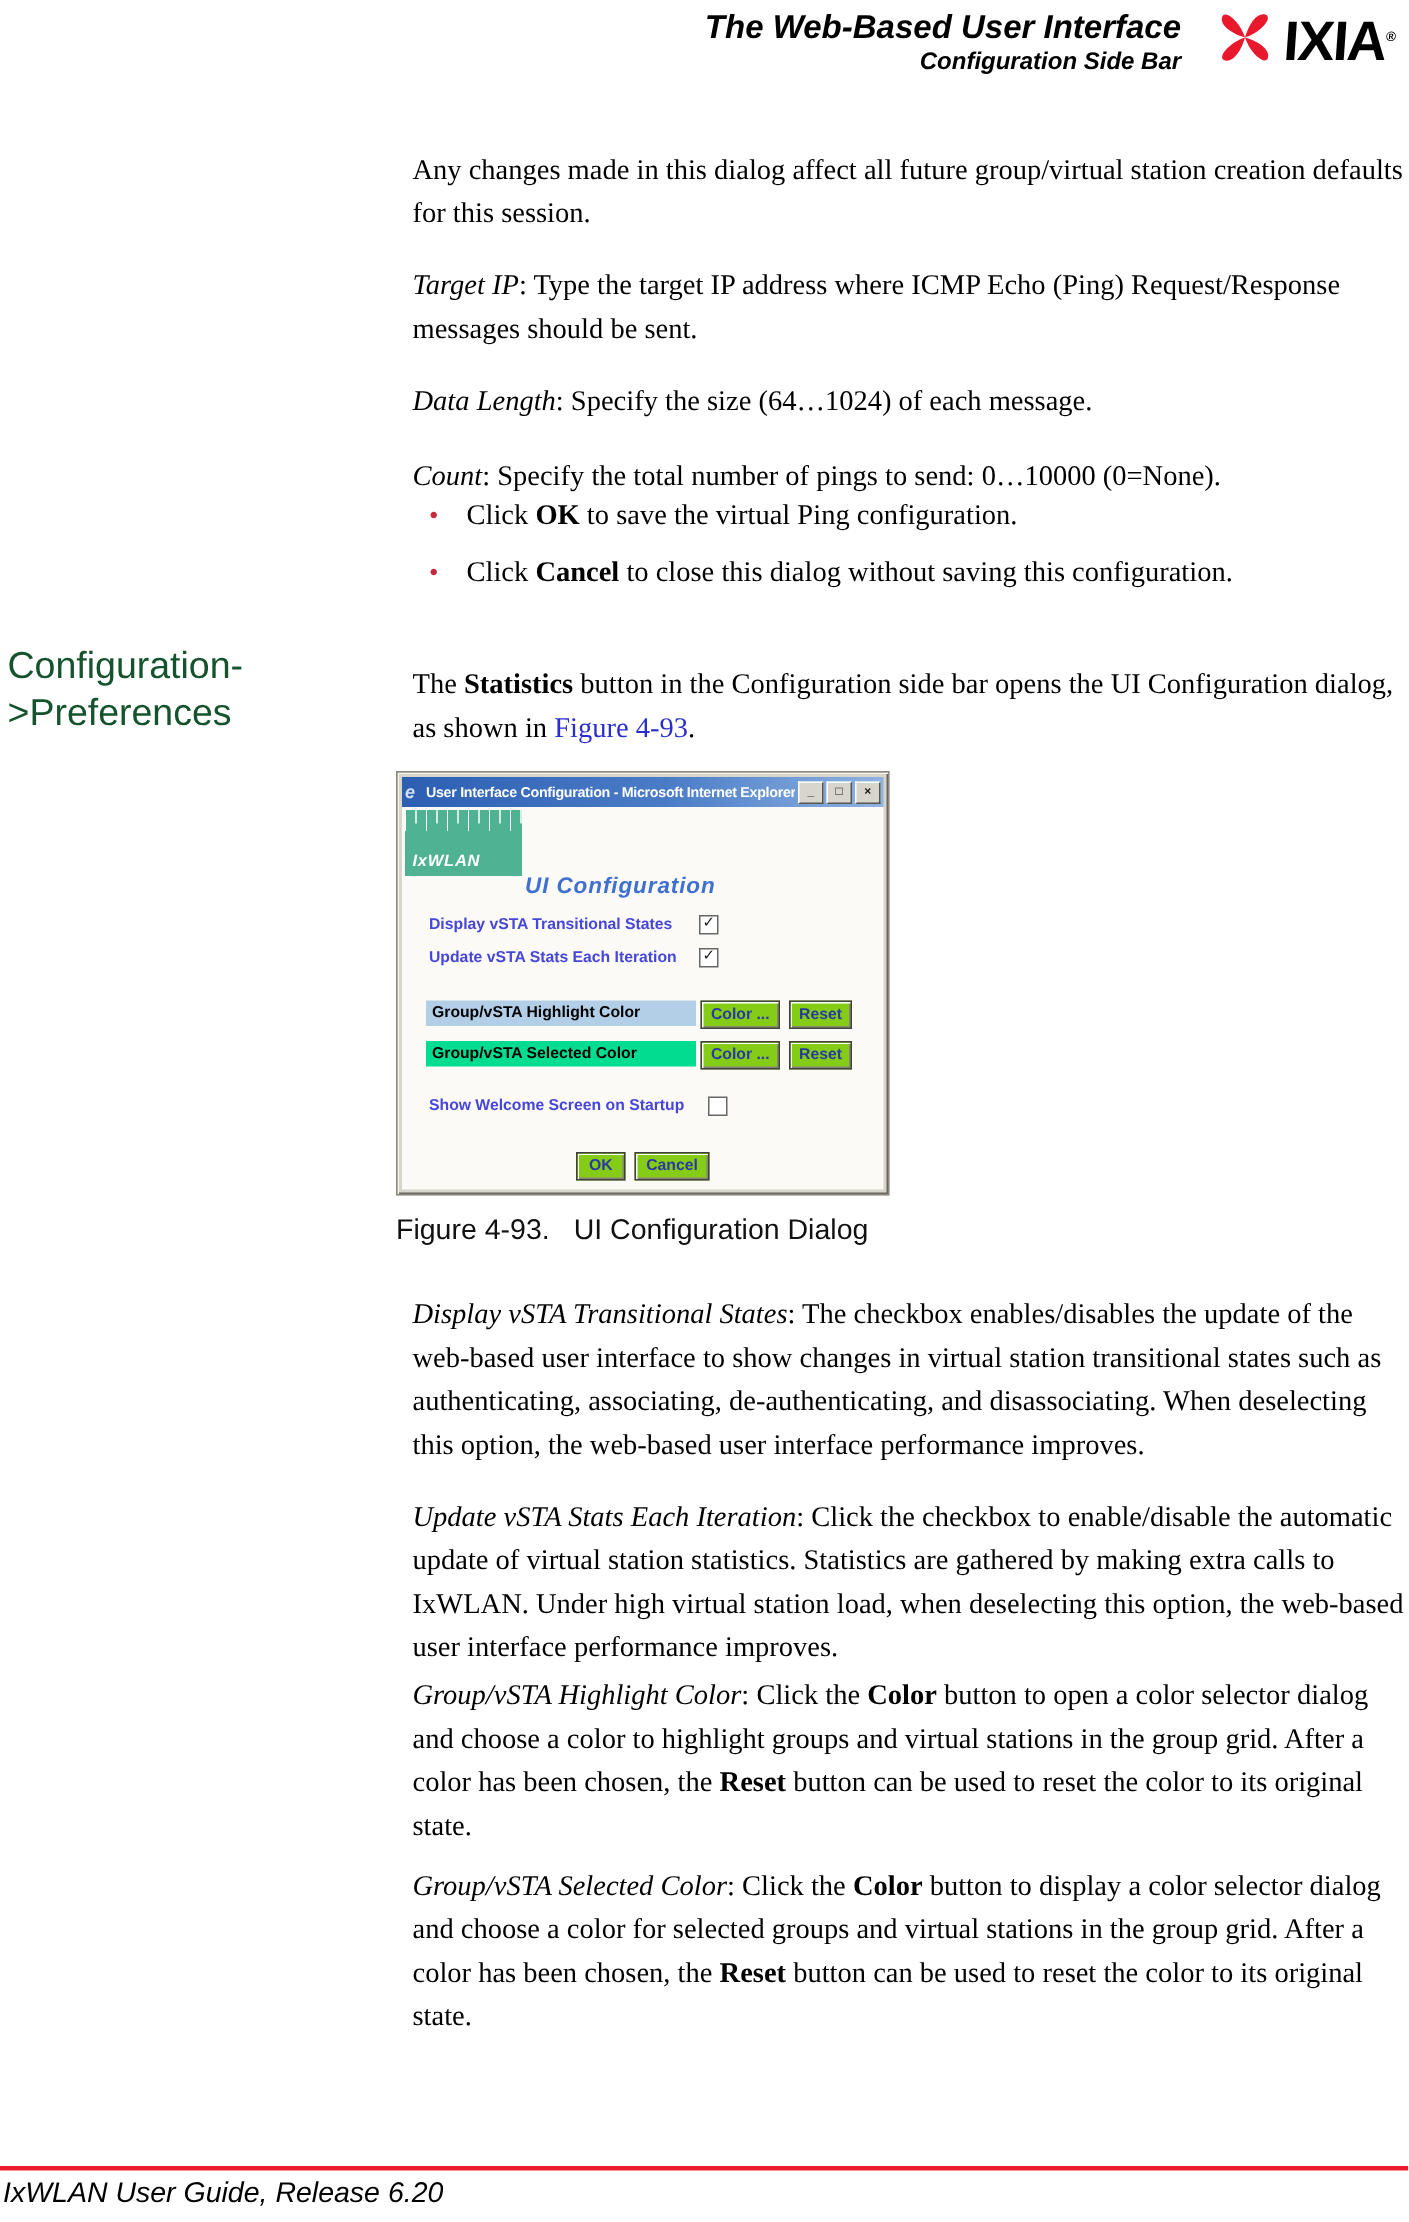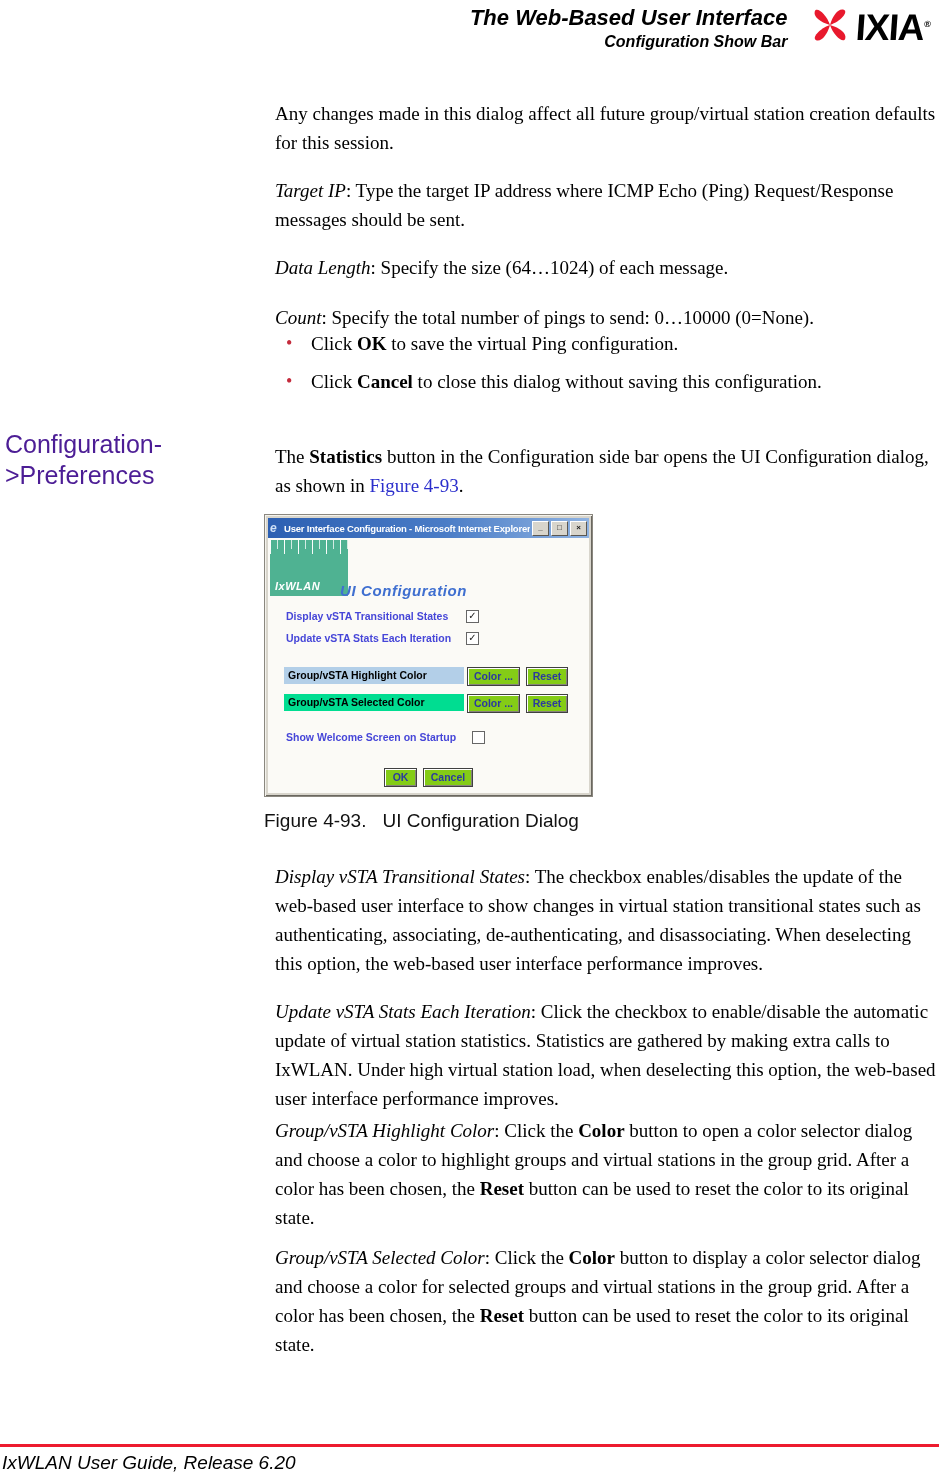--- a/index.html
+++ b/index.html
@@ -19,47 +19,47 @@
   .brand-text sup{font-size:9px;vertical-align:super;}
 
   
   .body-p{left:264px;width:668px;font-size:19px;line-height:29px;margin:11px;}
   .body-p i{font-style:italic;}
   .bullet{left:286px;width:646px;display:flex;font-size:19px;line-height:29px;}
   .dot{color:#c42b3c;width:25px;flex:0 0 25px;font-size:18px;}
   .link{color:#2a2ecc;cursor:pointer;}
 
   .side-heading{left:5px;top:429px;width:256px;font-family:"Liberation Sans",sans-serif;
-                font-size:25px;line-height:31px;color:#4c1d95;}
+                font-size:25px;line-height:31px;color:#14532d;}
 
   .caption{left:264px;top:810px;font-family:"Liberation Sans",sans-serif;font-size:19px;color:#111;}
   .caption .cap-label{margin-right:16px;}
 
   
   .shot{left:264px;top:514px;width:327px;height:281px;background:#d8d5cc;
         border:1px solid #8a877f;box-shadow:inset 1px 1px 0 #f4f2ec, inset -1px -1px 0 #6a675f;
         filter:blur(0.4px);font-family:"Liberation Sans",sans-serif;}
   .titlebar{position:absolute;left:3px;right:3px;top:3px;height:20px;
             background:linear-gradient(90deg,#2c5fb2 0%,#4a7cc6 55%,#8fb3e2 100%);
             display:flex;align-items:center;padding:0 2px;overflow:hidden;}
   .ie-icon{color:#cfe0f6;font-weight:bold;font-style:italic;font-size:12px;width:14px;flex:0 0 14px;line-height:14px;}
   .wtitle{color:#ffffff;font-size:9.5px;font-weight:bold;letter-spacing:-0.2px;white-space:nowrap;
           overflow:hidden;flex:1 1 auto;}
   .wbtns{display:flex;gap:2px;flex:0 0 auto;margin-left:2px;}
   .wbtn{width:15px;height:13px;background:#d8d5cc;border:1px solid;border-color:#fff #5a5751 #5a5751 #fff;
         font-size:8px;line-height:11px;text-align:center;color:#1a1a1a;font-weight:bold;}
   .client{position:absolute;left:3px;right:3px;top:23px;bottom:3px;background:#fbfaf6;overflow:hidden;}
-  .ixlogo{position:absolute;left:2px;top:2px;width:78px;height:56px;background:#4fb292;
+  .ixlogo{position:absolute;left:2px;top:2px;width:78px;height:44px;background:#4fb292;
           background-image:
             repeating-linear-gradient(90deg,rgba(255,255,255,.95) 0 1px,transparent 1px 14px),
             repeating-linear-gradient(90deg,rgba(255,255,255,.75) 0 1px,transparent 1px 7px);
           background-size:100% 14px,100% 9px;background-repeat:no-repeat;}
   .ixlogo-text{position:absolute;left:5px;bottom:4px;color:#ffffff;font-style:italic;font-weight:bold;
                font-size:11px;letter-spacing:0.5px;}
-  .ui-heading{position:absolute;left:72px;top:44px;font-style:italic;font-weight:bold;font-size:15px;
+  .ui-heading{position:absolute;left:82px;top:44px;font-style:italic;font-weight:bold;font-size:15px;
               color:#3f6fd0;letter-spacing:0.6px;}
   .cbrow{position:absolute;left:18px;right:6px;height:14px;}
   .dlabel{position:absolute;left:0;top:0;color:#4646d8;font-weight:bold;font-size:10.5px;white-space:nowrap;}
   .cb{position:absolute;left:180px;top:0;width:11px;height:11px;background:#ffffff;border:1px solid #666;
       font-size:10px;line-height:10px;text-align:center;color:#1a1a1a;}
   .crow{position:absolute;left:0;width:100%;height:19px;}
   .dbar{position:absolute;left:16px;width:176px;height:17px;line-height:17px;padding-left:4px;
         font-weight:bold;font-size:10.5px;color:#000;white-space:nowrap;overflow:hidden;}
   .bar-highlight{background:#b3cfe8;}
   .bar-selected{background:#00dd91;}
@@ -77,21 +77,21 @@
   .footer-right{right:8px;top:1504px;font-family:Liberation Sans, sans-serif;font-style:italic;font-size:19px;}
 </style>
 </head>
 <body>
 
 <div class="page">
 
   <div class="hdr">
     <div class="hdr-titles">
       <div class="hdr-title">The Web-Based User Interface</div>
-      <div class="hdr-sub">Configuration Show Bar</div>
+      <div class="hdr-sub">Configuration Side Bar</div>
     </div>
     <div class="brand">
       <svg width="52" height="50" viewBox="0 0 100 100">
         <g fill="#e8192d" transform="rotate(45 50 46)">
           <path d="M50 46 C40 28 38 10 48 5 C58 1 60 26 50 46 Z"></path>
           <path d="M50 46 C40 28 38 10 48 5 C58 1 60 26 50 46 Z" transform="rotate(90 50 46)"></path>
           <path d="M50 46 C40 28 38 10 48 5 C58 1 60 26 50 46 Z" transform="rotate(180 50 46)"></path>
           <path d="M50 46 C40 28 38 10 48 5 C58 1 60 26 50 46 Z" transform="rotate(270 50 46)"></path>
         </g>
       </svg>

